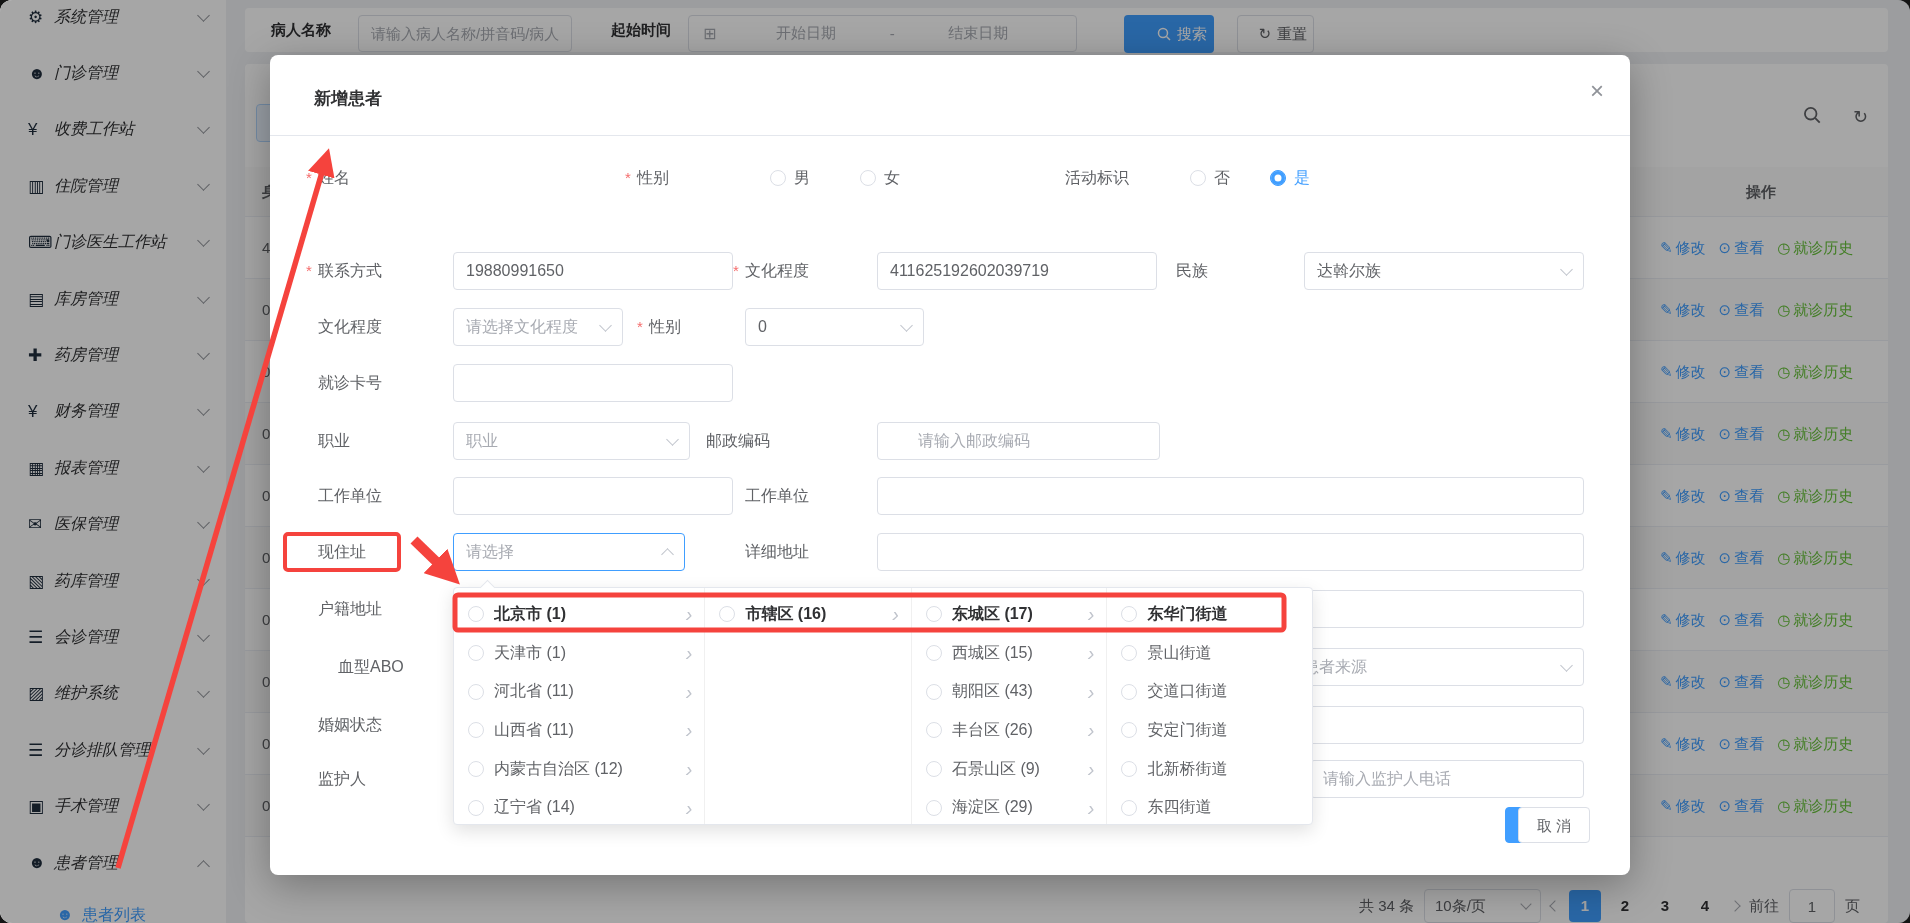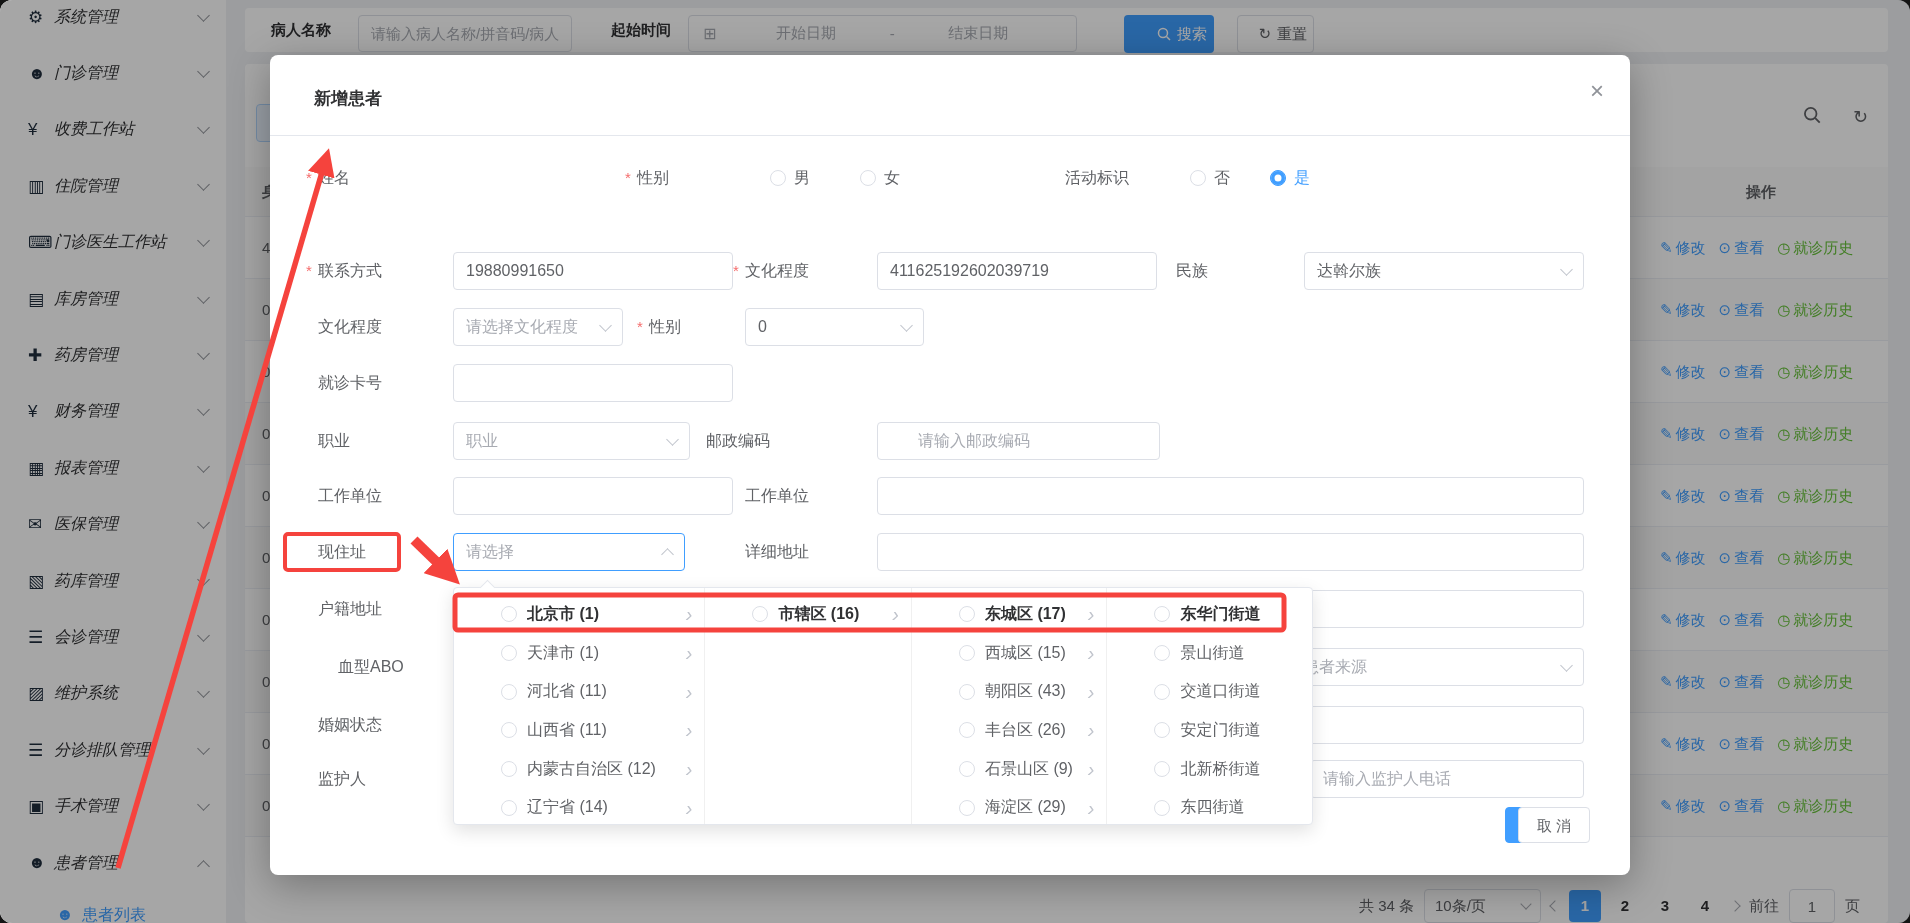--- a/index.html
+++ b/index.html
@@ -87,21 +87,21 @@
   .m-cancel{left:1248px;width:72px;background:#fff;color:#606266;border:1px solid #dcdfe6;}
 
   
   .cascader{position:absolute;left:453px;top:587px;width:860px;height:238px;background:#fff;border:1px solid #e4e7ed;border-radius:4px;box-shadow:0 6px 18px rgba(0,0,0,.12);z-index:120;display:flex;}
   .notch{position:absolute;left:28px;top:-6px;width:11px;height:11px;background:#fff;border-left:1px solid #e4e7ed;border-top:1px solid #e4e7ed;transform:rotate(45deg);}
   .cas-col{list-style:none;margin:0;padding:7px 0 0 0;border-right:1px solid #f0f0f0;height:100%;overflow:hidden;}
   .cas-col:nth-child(2){width:252px;}
   .cas-col:nth-child(3){width:207px;}
   .cas-col:nth-child(4){width:196px;}
   .cas-col:nth-child(5){width:205px;border-right:none;}
-  .cas-item{height:38.7px;display:flex;align-items:center;padding:0 12px 0 14px;font-size:16px;color:#606266;cursor:pointer;margin-left:33px;}
+  .cas-item{height:38.7px;display:flex;align-items:center;padding:0 12px 0 14px;font-size:16px;color:#606266;cursor:pointer;}
   .cas-item span{flex:1;margin-left:10px;white-space:nowrap;overflow:hidden;}
   .cas-item:first-child{color:#303133;font-weight:700;}
   .cas-arrow{color:#c0c4cc;font-size:20px;font-weight:400;line-height:1;}
 
   
   .annot{position:absolute;left:0;top:0;z-index:300;pointer-events:none;}
 </style>
 </head>
 <body>
 

